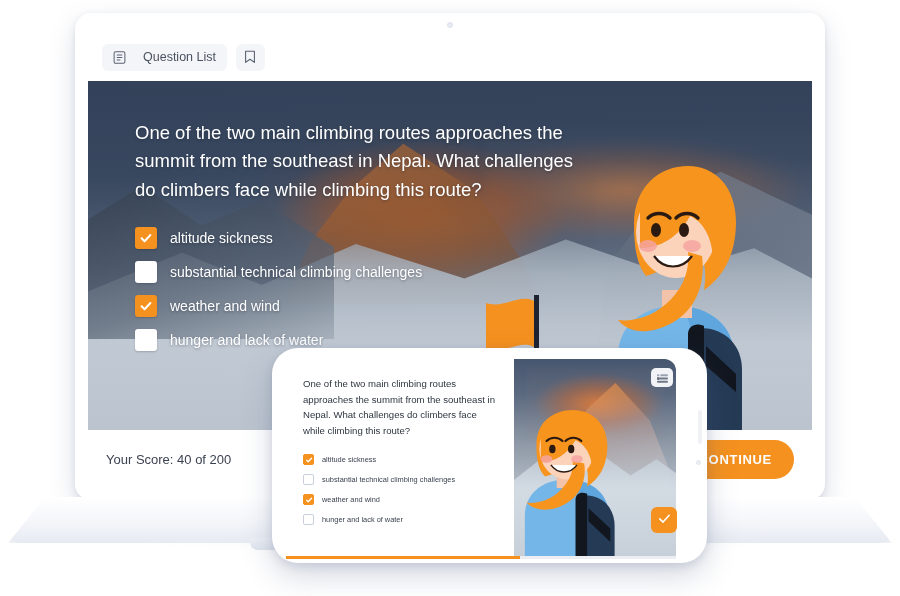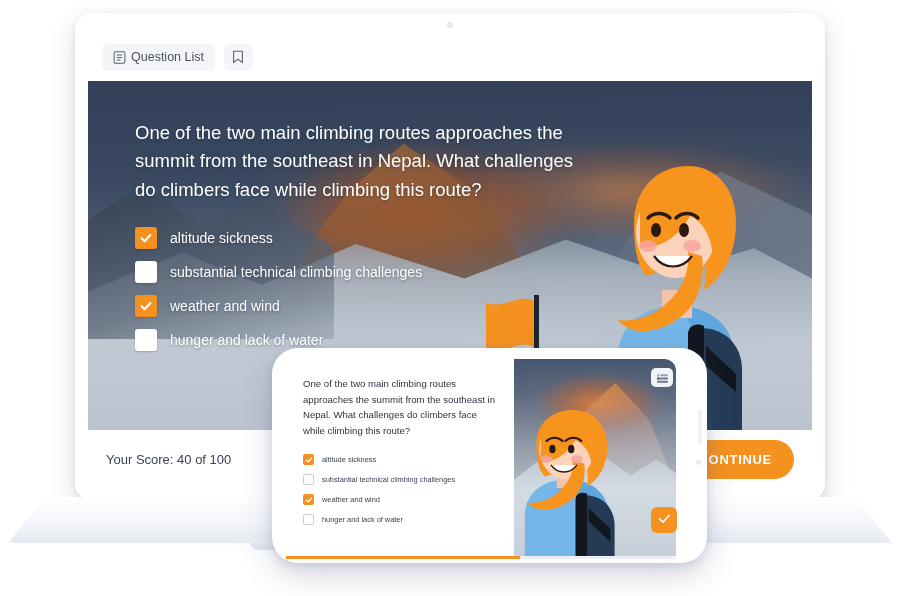--- a/index.html
+++ b/index.html
@@ -63,21 +63,21 @@
     flex: 0 0 48px;
     display: flex;
     align-items: center;
     gap: 9px;
     padding: 0 14px;
     background: #ffffff;
   }
   .tb-btn {
     display: flex;
     align-items: center;
-    gap: 5px;
+    gap: 17px;
     height: 27px;
     padding: 0 11px;
     border-radius: 6px;
     background: #f4f5f8;
     color: #4a5160;
     font-size: 12.5px;
     cursor: pointer;
   }
   .tb-icon-btn {
     width: 29px; height: 27px;
@@ -504,21 +504,21 @@
           <div class="opt">
             <span class="cbx">
               
             </span>
             <span class="opt-label">hunger and lack of water</span>
           </div>
         </div>
       </div>
 
       <div class="footer">
-        <div class="score">Your Score: 40 of 100</div>
+        <div class="score">Your Score: 40 of 200</div>
         <button class="continue-btn">CONTINUE</button>
       </div>
 
     </div>
   </div>
 
   <div class="base-notch"></div>
   <div class="laptop-base"></div>
   <div class="base-foot"></div>
 

